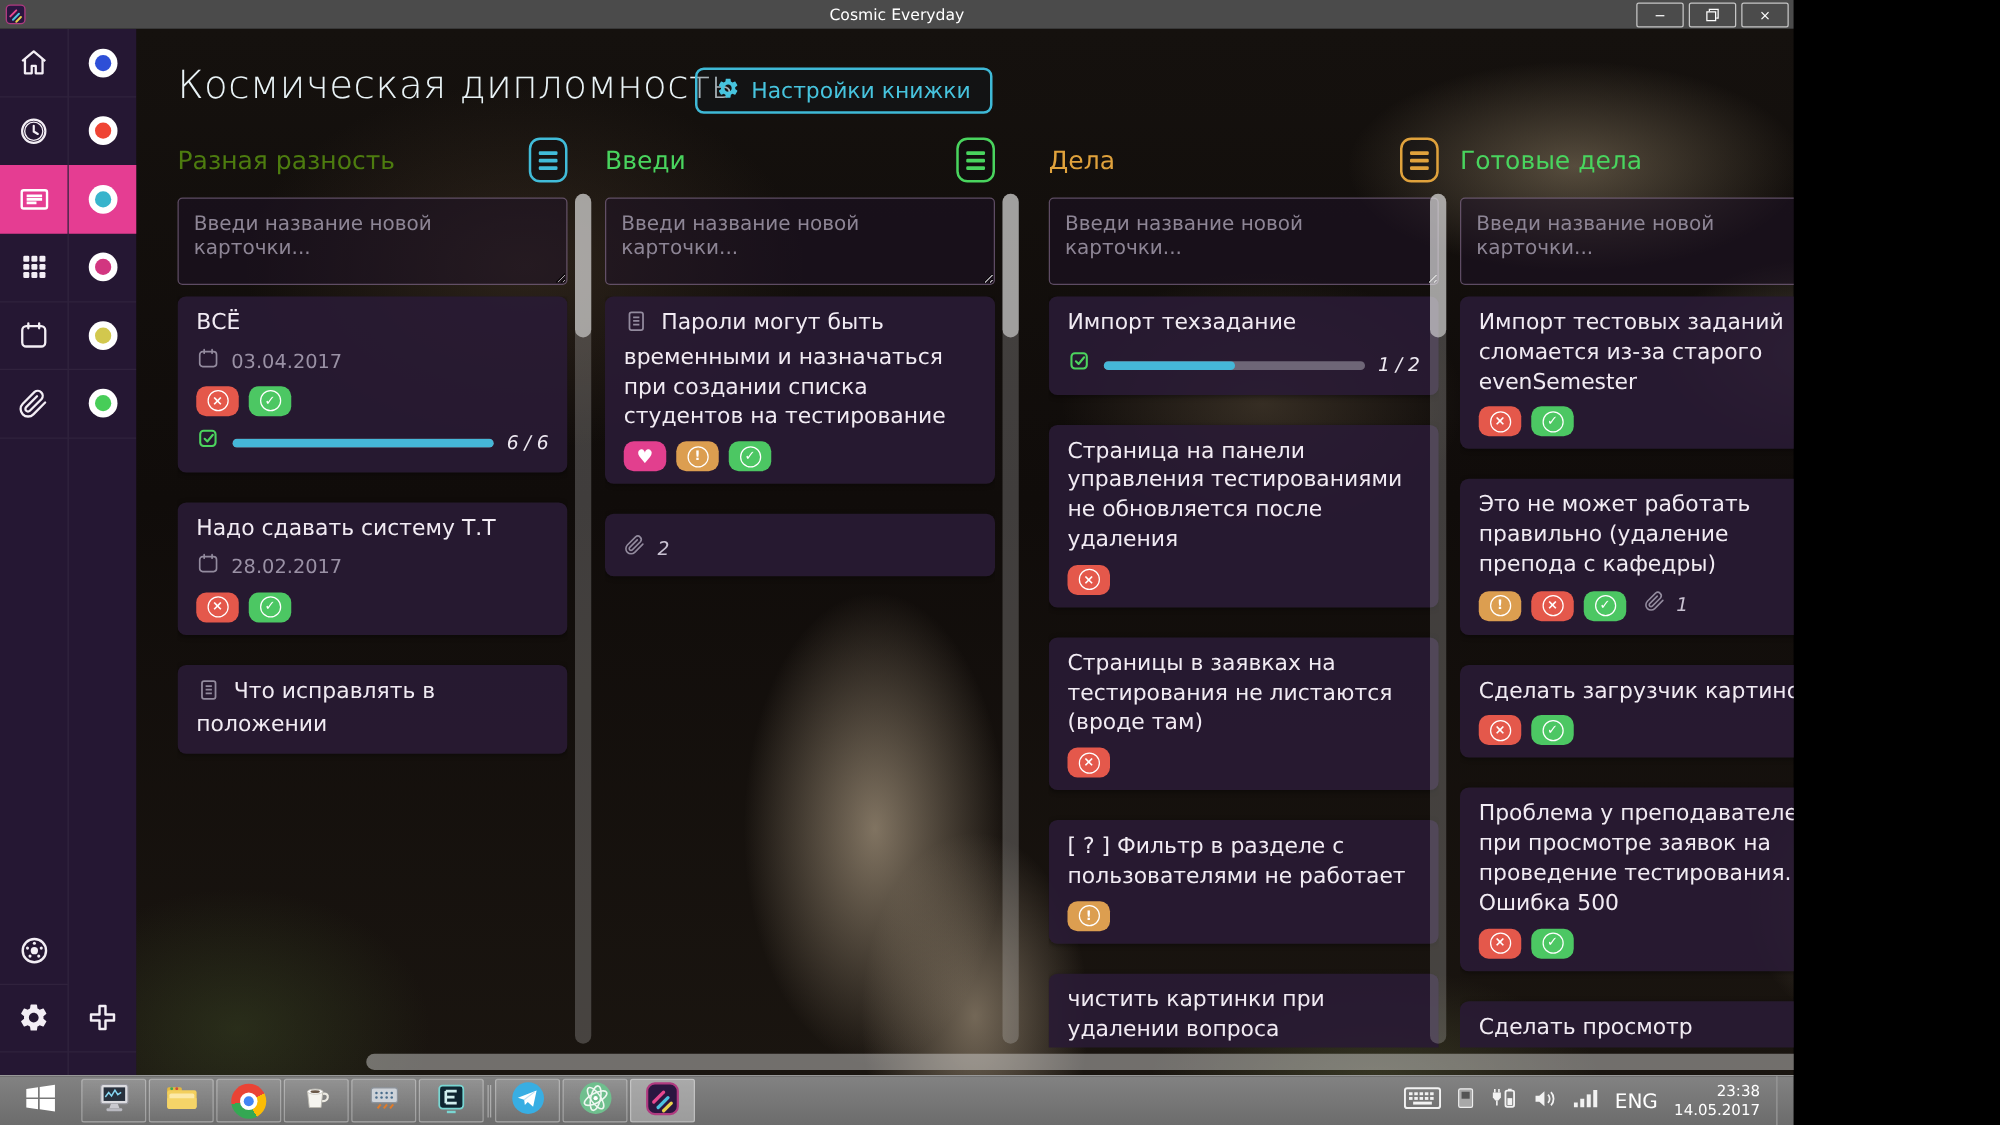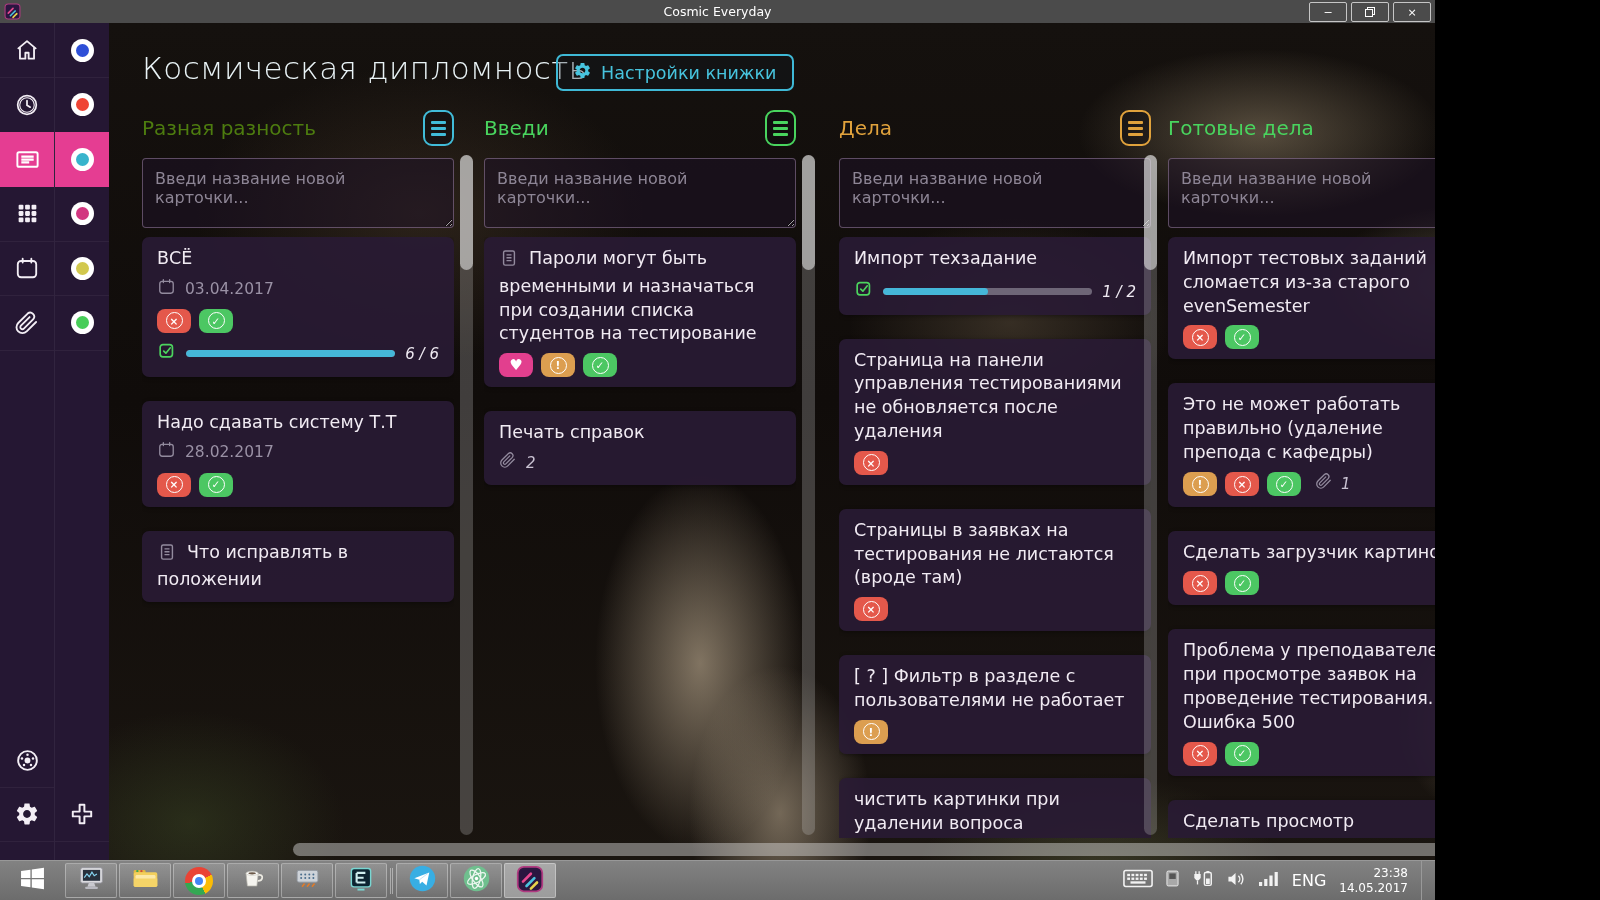--- a/index.html
+++ b/index.html
@@ -360,21 +360,20 @@
                 </span>
                 <span class="badge" style="background:#dc9e50">
                   <span class="ring">!</span>
                 </span>
                 <span class="badge" style="background:#4cc763">
                   <span class="ring">✓</span>
                 </span>
               </div>
             </div>
             <div class="card">
-              <div class="card-title">Печать справок</div>
               <div class="meta-row">
                 <span><svg viewBox="0 0 24 24" width="18" height="18" fill="none" stroke="#938b9e" stroke-width="1.7" stroke-linecap="round">
                     <path d="M20.4 11.1l-8.7 8.7a5.5 5.5 0 0 1-7.8-7.8l8.7-8.7a3.7 3.7 0 0 1 5.2 5.2l-8.7 8.7a1.9 1.9 0 0 1-2.7-2.7l8-8"></path>
                   </svg></span>
                 <span class="clipcount">2</span>
               </div>
             </div>
           </div>
         </div>
         <div class="column" style="left: 826px; margin-left: 13px;">

